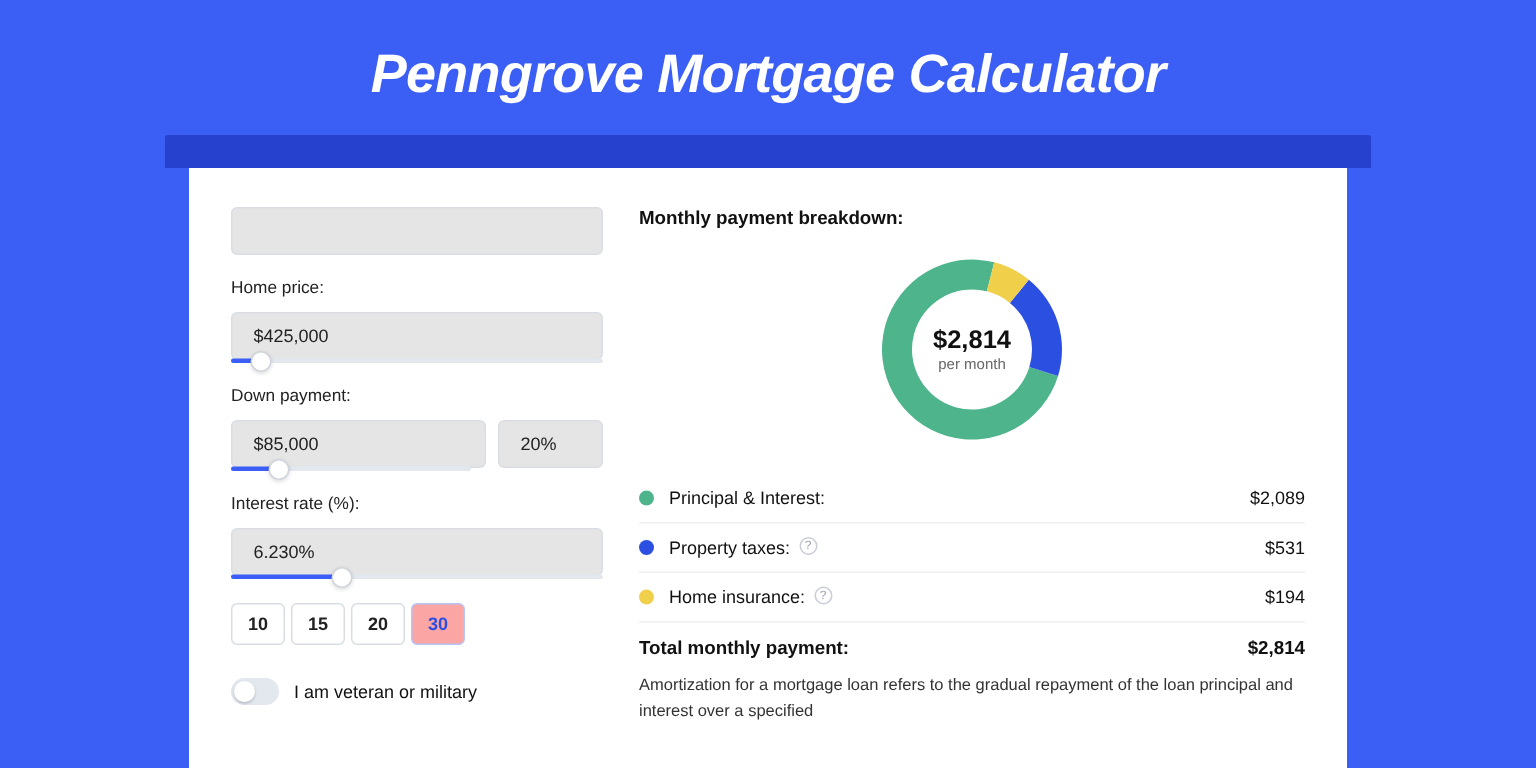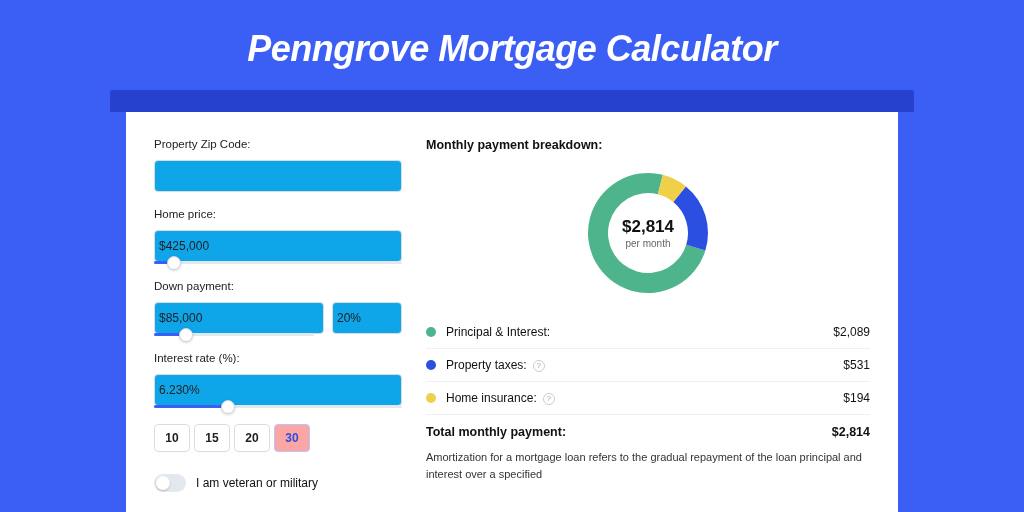--- a/index.html
+++ b/index.html
@@ -33,22 +33,22 @@
     color: #111;
   }
   .left { width: 248px; flex-shrink: 0; }
   .right { flex: 1; }
   .field-label { font-size: 11.5px; color: #222; margin-bottom: 10px; display: block; }
   .input {
     width: 100%;
     height: 32px;
     border: 1px solid #d9dde3;
     border-radius: 4px;
-    background: #0ea5e9;
-    padding: 0 4px;
+    background: #e5e5e5;
+    padding: 0 14px;
     font-size: 12px;
     color: #222;
   }
   .field { margin-bottom: 16px; position: relative; }
   .slider-track {
     height: 3px;
     background: #e3e7ee;
     border-radius: 2px;
     position: relative;
     margin-top: -1px;
@@ -125,21 +125,21 @@
     padding: 9px 0;
     border-bottom: 1px solid #eef0f4;
     font-size: 12px;
   }
   .legend-row:last-of-type { border-bottom: 1px solid #eef0f4; }
   .dot {
     width: 10px; height: 10px;
     border-radius: 50%;
     margin-right: 10px;
   }
-  .legend-label { flex: 1; display: flex; align-items: flex-end; gap: 6px; }
+  .legend-label { flex: 1; display: flex; align-items: flex-start; gap: 6px; }
   .legend-val { font-weight: 400; }
   .help-icon {
     width: 12px; height: 12px;
     border: 1px solid #c8ccd4;
     border-radius: 50%;
     color: #9aa0aa;
     font-size: 8px;
     line-height: 10px;
     text-align: center;
     cursor: pointer;
@@ -160,21 +160,20 @@
 <div class="title-wrap">
   <h1 class="title">Penngrove Mortgage Calculator</h1>
 </div>
 <div class="shadow-bar"></div>
 
 <div class="card">
 
   <div class="left">
 
     <div class="field">
-      <label class="field-label">Property Zip Code:</label>
       <input class="input" value="" style="">
     </div>
 
     <div class="field">
       <label class="field-label">Home price:</label>
       <input class="input" value="$425,000" style="">
       <div class="slider-track">
         <div class="slider-fill" style="width:8%"></div>
         <div class="slider-thumb" style="left:8%"></div>
       </div>

